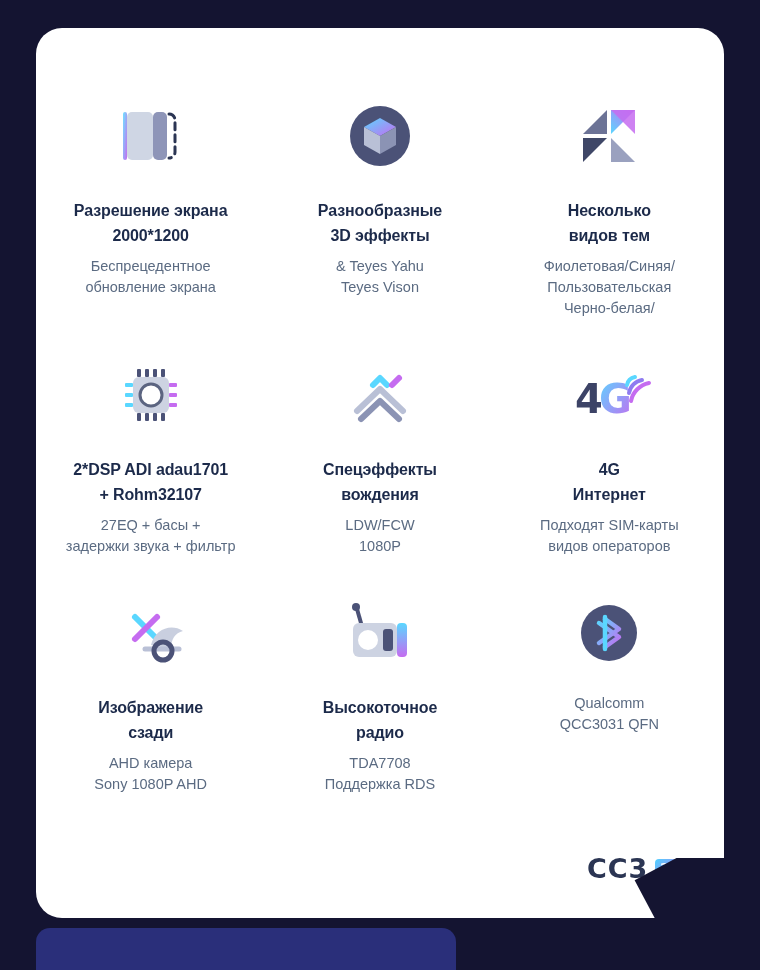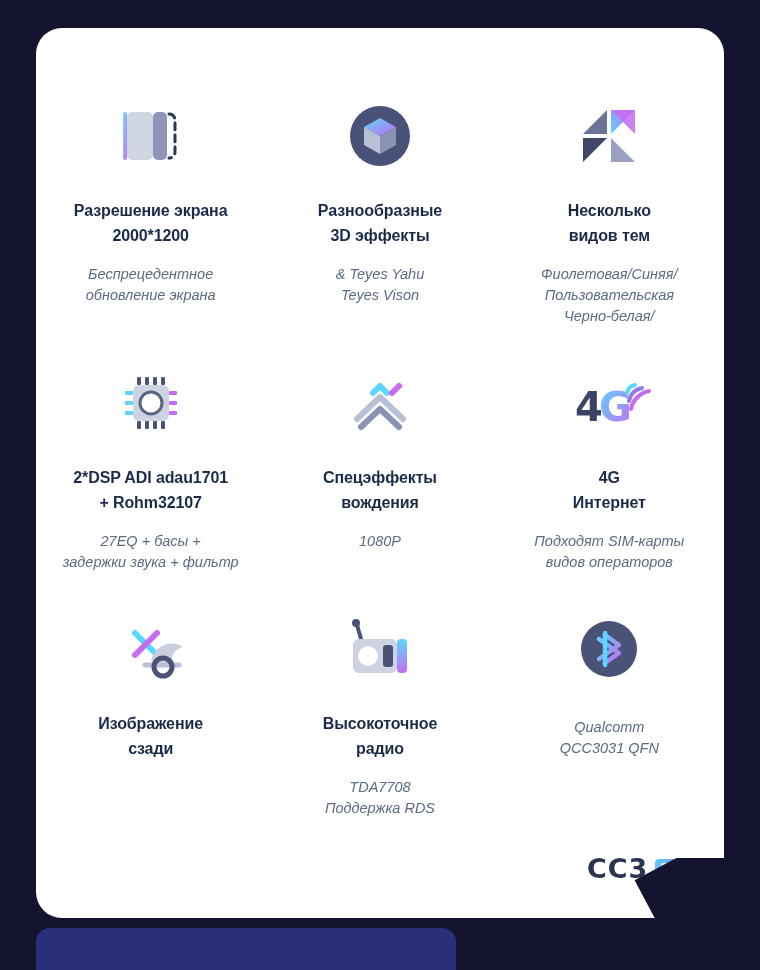--- a/index.html
+++ b/index.html
@@ -74,22 +74,21 @@
     font-size: 16px;
     font-weight: bold;
     line-height: 25px;
     margin-top: 10px;
     letter-spacing: -0.1px;
   }
   .cell-sub {
     color: #5b6b82;
     font-size: 14.5px;
     line-height: 21px;
-    margin-top: 16px;
-    font-style: italic;
+    margin-top: 8px;
   }
   .row-tall .icon-wrap { height: 104px; }
 
   .logo {
     position: absolute;
     right: 40px;
     bottom: 34px;
     display: flex;
     align-items: center;
     gap: 7px;
@@ -254,20 +253,21 @@
               <path d="M38 30 L45 23 L52 30" stroke="#5ad7ff"></path>
               <path d="M57 30 L64 23" stroke="#c56cf0"></path>
             </g>
           </svg>
         </div>
         <div class="cell-title">
           <div>Спецэффекты</div>
           <div>вождения</div>
         </div>
         <div class="cell-sub">
+          <div>LDW/FCW</div>
           <div>1080P</div>
         </div>
       </div>
 
       <div class="cell row-tall">
         <div class="icon-wrap">
           <svg width="96" height="80" viewBox="0 0 96 80">
             <defs>
               <linearGradient id="g4" x1="0" y1="0" x2="1" y2="1">
                 <stop offset="0" stop-color="#5ad7ff"></stop>
@@ -300,20 +300,24 @@
             <path d="M56 24 L34 46" stroke="#c56cf0" stroke-width="6" stroke-linecap="round" fill="none"></path>
             <path d="M50 52 C54 36 70 30 82 38 C74 40 70 46 70 56" fill="#c9cfdf"></path>
             <path d="M44 56 L78 56" stroke="#b9c0d6" stroke-width="5" stroke-linecap="round"></path>
             <circle cx="62" cy="58" r="9" fill="none" stroke="#4b5277" stroke-width="5"></circle>
           </svg>
         </div>
         <div class="cell-title">
           <div>Изображение</div>
           <div>сзади</div>
         </div>
+        <div class="cell-sub">
+          <div>AHD камера</div>
+          <div>Sony 1080P AHD</div>
+        </div>
       </div>
 
       <div class="cell row-tall">
         <div class="icon-wrap">
           <svg width="90" height="80" viewBox="0 0 90 80">
             <defs>
               <linearGradient id="g5" x1="0" y1="0" x2="0" y2="1">
                 <stop offset="0" stop-color="#5ad7ff"></stop>
                   <stop offset="1" stop-color="#c56cf0"></stop>
               </linearGradient>

